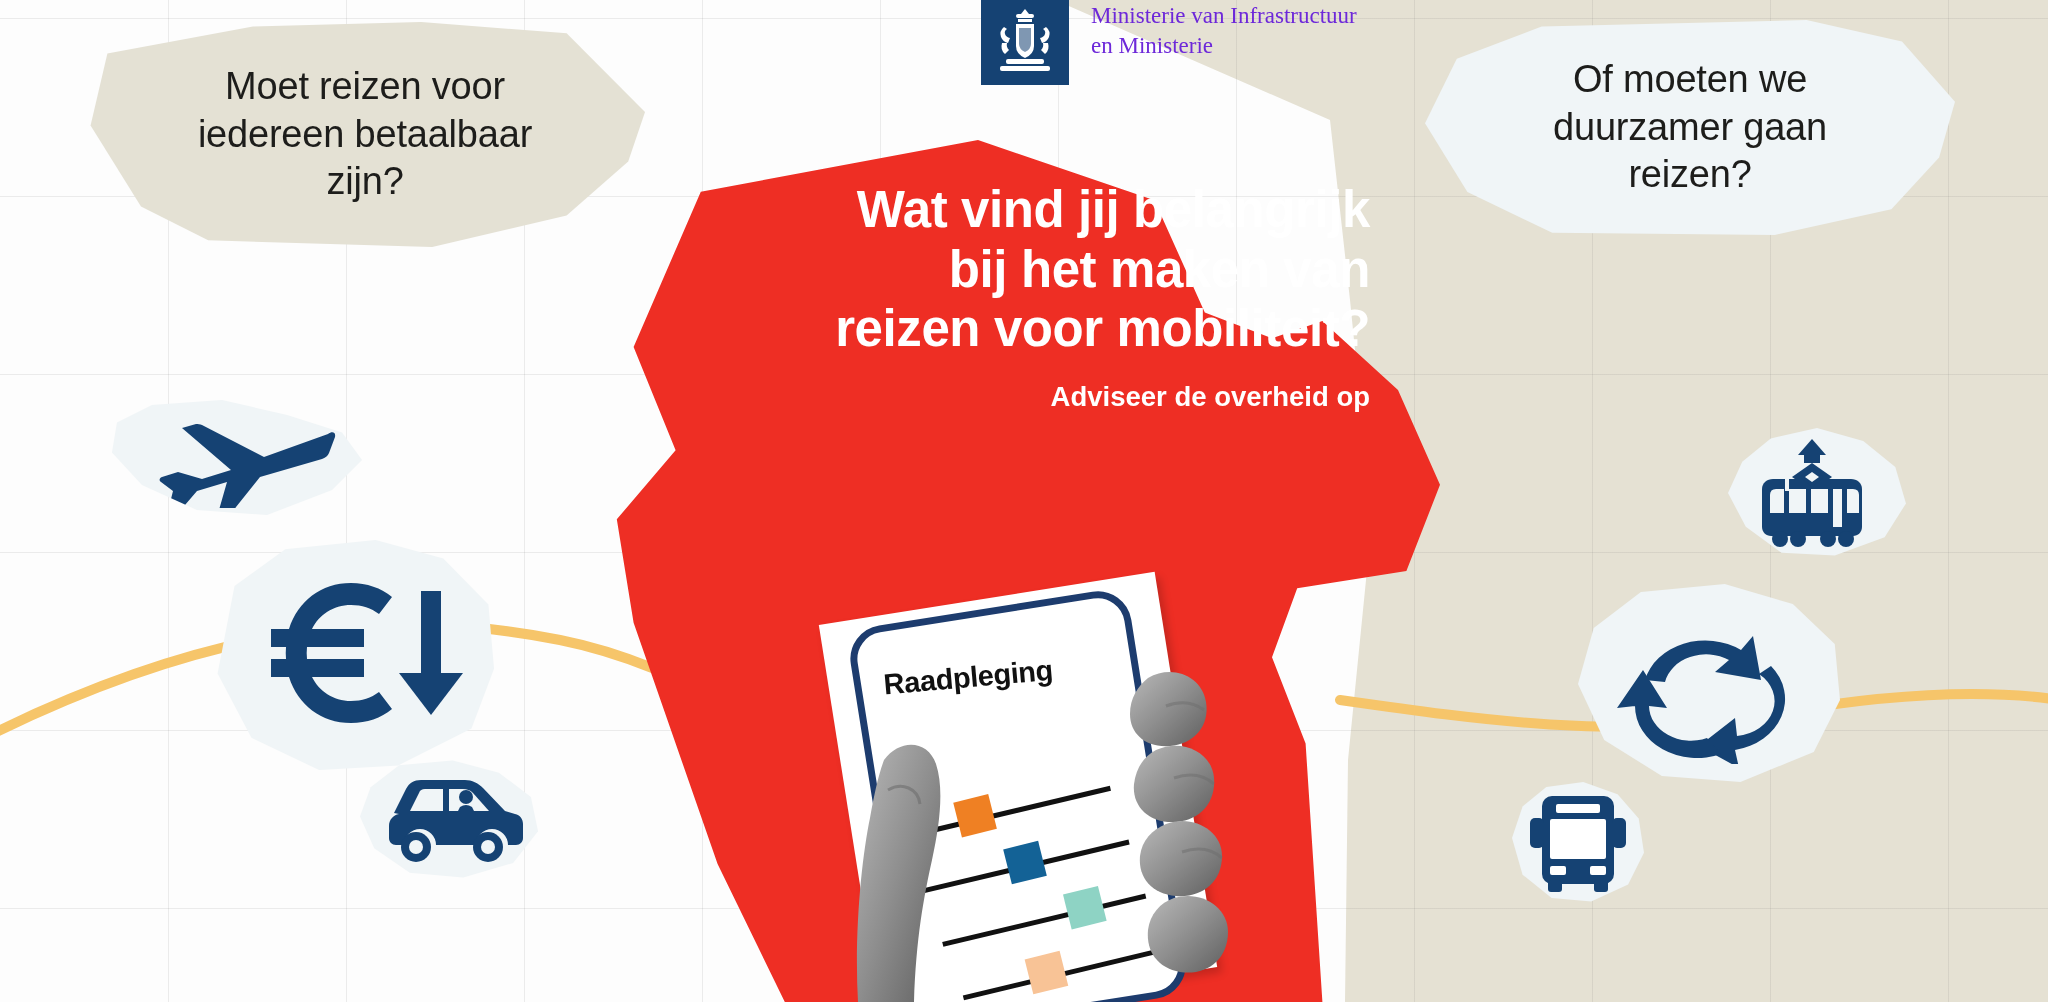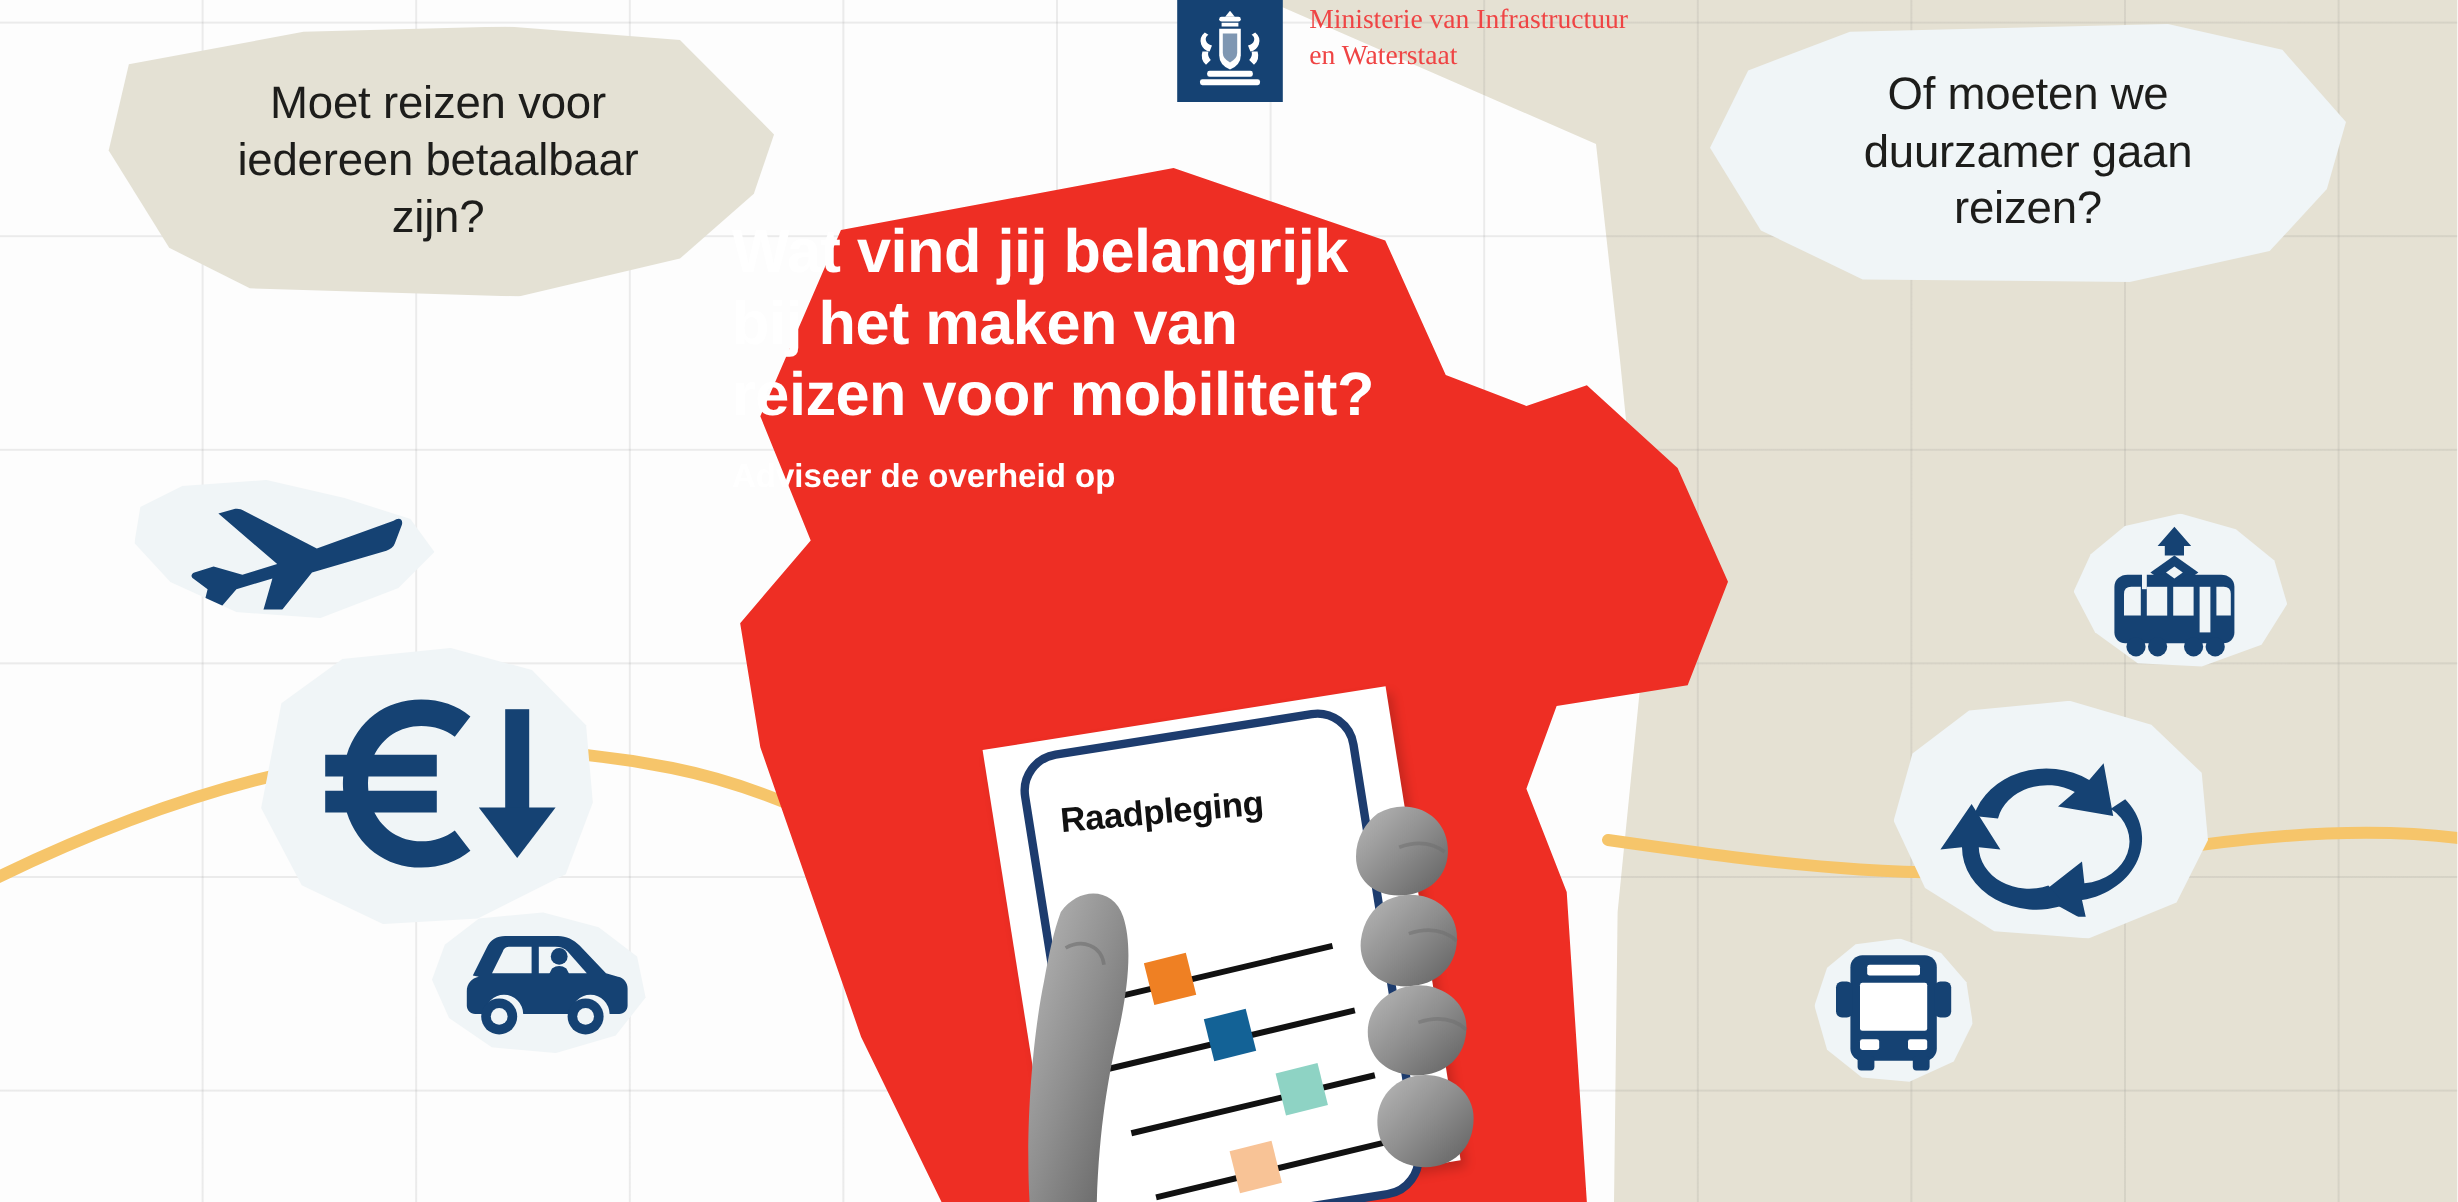--- a/index.html
+++ b/index.html
@@ -32,21 +32,21 @@
     position:absolute;left:600px;top:140px;width:840px;height:862px;
     background:#ee2e24;
     clip-path:polygon(
       12% 6%, 45% 0%, 66% 7%, 72% 20%, 80% 23%, 86% 21%, 95% 29%,
       100% 40%, 96% 50%, 83% 52%, 80% 60%, 84% 70%, 86% 100%,
       22% 100%, 14% 84%, 4% 56%, 2% 44%, 9% 36%, 4% 24%
     );
   }
   .hero-text{
     position:absolute;left:610px;top:180px;width:760px;
-    text-align:left;color:#ffffff;z-index:6;pointer-events:none;
+    text-align:right;color:#ffffff;z-index:6;pointer-events:none;
   }
   .hero-title{
     font-size:51px;font-weight:bold;line-height:1.17;letter-spacing:-.4px;
     margin:0 0 0 0;
   }
   .hero-title span{display:block;}
   .hero-sub{
     margin-top:20px;font-size:27.5px;font-weight:bold;line-height:1.28;
   }
   .hero-sub span{display:block;}
@@ -63,21 +63,21 @@
   }
   .bubble-right{
     left:1425px;top:20px;width:530px;height:215px;background:#f0f5f7;
     clip-path:polygon(6% 18%, 22% 3%, 72% 0%, 90% 10%, 100% 38%, 97% 64%, 88% 88%, 66% 100%, 24% 99%, 8% 80%, 0% 48%);
   }
 
   
   .logo{position:absolute;left:981px;top:-3px;display:flex;align-items:flex-start;z-index:7;}
   .logo-mark{width:88px;height:88px;background:#154273;display:flex;align-items:center;justify-content:center;}
   .logo-text{margin-left:22px;margin-top:4px;font-family:"Liberation Serif",serif;
-             font-size:23px;line-height:1.32;color:#ef4444;}
+             font-size:23px;line-height:1.32;color:#6d28d9;}
   .logo-text span{display:block;}
 
   
   .sticker{position:absolute;background:#f0f5f7;filter:drop-shadow(5px 7px 4px rgba(0,0,0,.13));
            display:flex;align-items:center;justify-content:center;}
   .sticker svg{display:block;}
 
   .st-plane{left:112px;top:395px;width:250px;height:125px;
     clip-path:polygon(2% 22%, 16% 8%, 44% 4%, 70% 16%, 92% 30%, 100% 52%, 88% 76%, 62% 96%, 34% 92%, 12% 72%, 0% 46%);}
   .st-euro{left:212px;top:540px;width:282px;height:230px;
@@ -159,21 +159,21 @@
           <rect x="12" y="52" width="38" height="5" rx="2"></rect>
           <rect x="6" y="59" width="50" height="5" rx="2"></rect>
         </g>
         <g fill="#154273">
           <path d="M25 21 h12 v16 q0 5 -6 8 q-6 -3 -6 -8z" opacity=".55"></path>
         </g>
       </svg>
     </div>
     <div class="logo-text">
       <span>Ministerie van Infrastructuur</span>
-      <span>en Waterstaat</span>
+      <span>en Ministerie</span>
     </div>
   </div>
 
   <div class="sticker st-plane">
     <svg width="210" height="100" viewBox="0 0 210 100">
       <g fill="#154273">
         <path d="M196 26 c4 -3 8 -2 7 3 l-6 16 c-1 3 -4 5 -7 6 l-62 18 l-24 30 c-1 2 -3 3 -5 3 l-12 0 l8 -28 l-30 9 l-12 14 c-1 2 -3 2 -5 2 l-11 0 l4 -16 l-12 -9 c-2 -1 -2 -4 1 -5 l16 -5 l24 7 l29 -9 l-49 -42 l14 -4 c2 0 4 0 6 1 l62 32 l64 -23z"></path>
       </g>
     </svg>
   </div>

